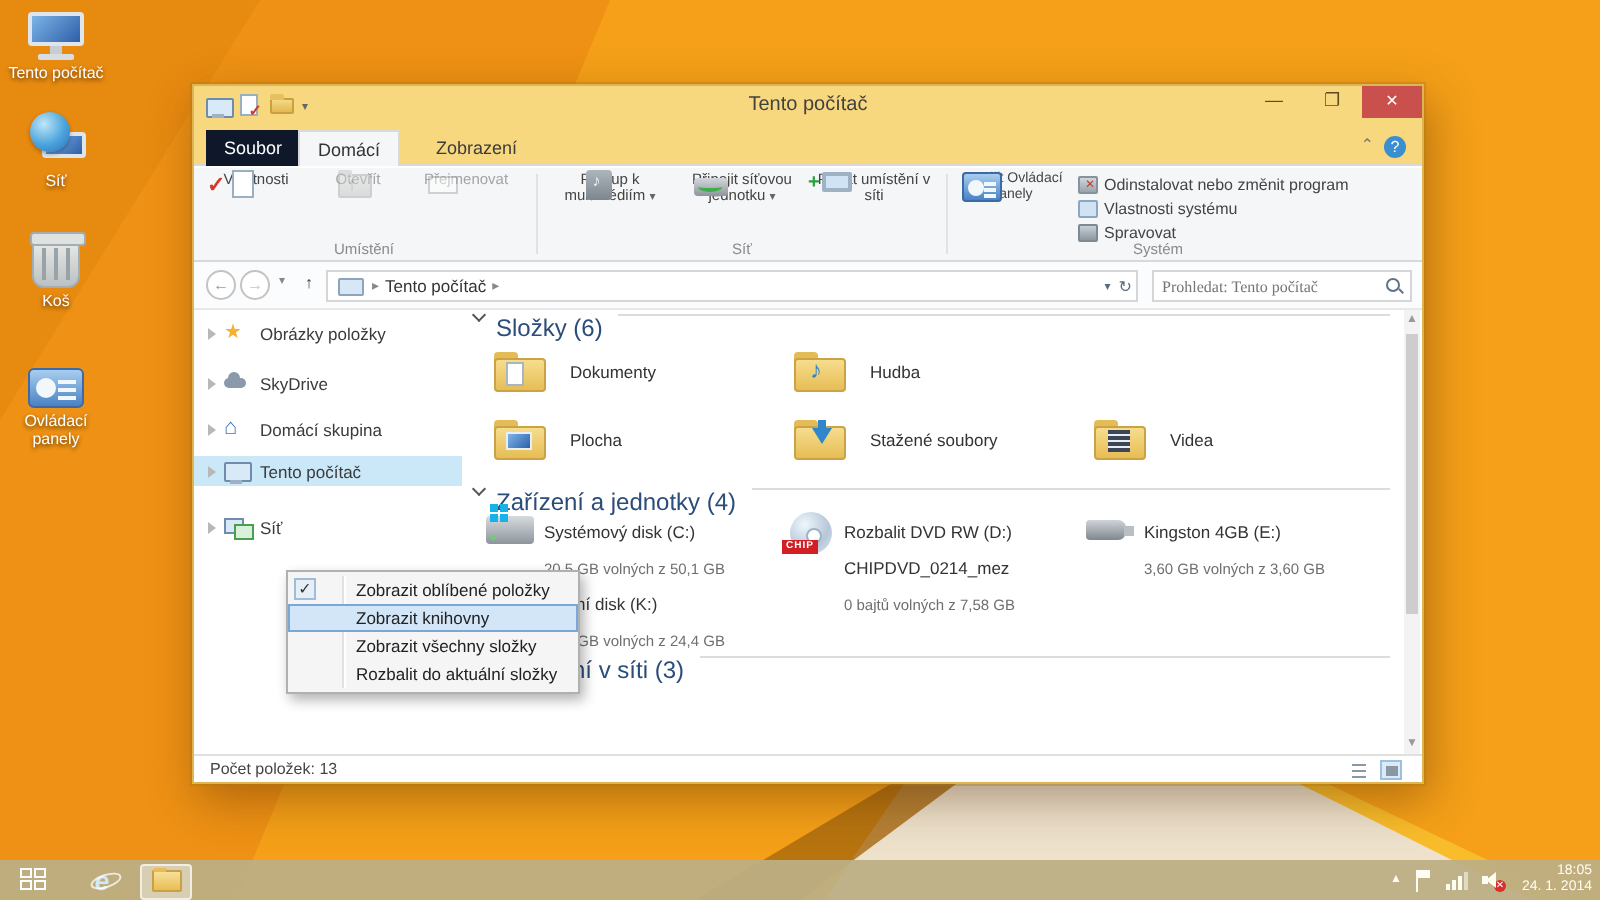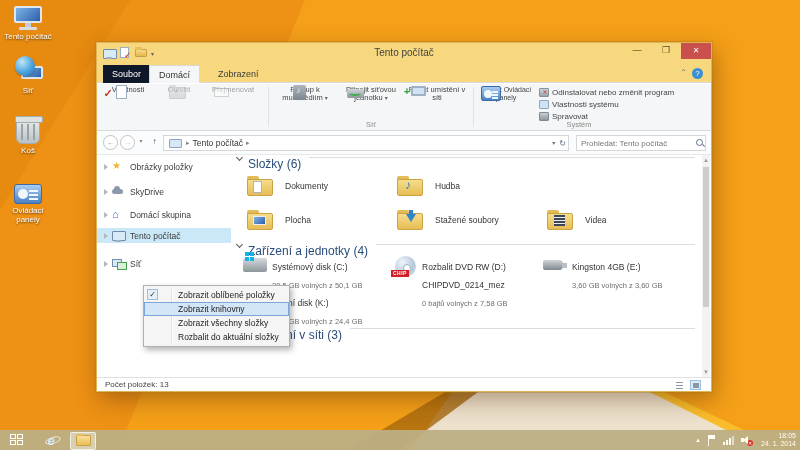--- a/index.html
+++ b/index.html
@@ -80,21 +80,21 @@
 .navbtn{position:absolute;top:4px;width:15px;height:15px;border-radius:50%;border:1px solid #c3c3c3;color:#9a9a9a;
   font-size:8px;line-height:13px;text-align:center;background:#fff}
 .flat{border:none;background:none;border-radius:0;color:#555}
 #addrbox{position:absolute;left:66px;top:4px;width:406px;height:16px;background:#fff;border:1px solid #d6d6d6;
   display:flex;align-items:center;font-size:8.5px;color:#333;padding:0 2px}
 .bc-ico{width:11px;height:9px;position:relative;margin:0 3px}
 .bc-ico:before{content:"";position:absolute;left:0;top:0;width:11px;height:7px;border:1.5px solid #8ca4bd;background:#d7e7f5;border-radius:1px}
 .bc-sep{color:#888;font-size:7px;margin:0 3px}
 #addr-tools{margin-left:auto;display:flex;gap:4px;color:#5a6b7c;font-size:8px}
 #searchbox{position:absolute;left:479px;top:4px;width:130px;height:16px;background:#fff;border:1px solid #d6d6d6;display:flex;align-items:center}
-#searchbox input{flex:1;border:none;outline:none;font-family:Liberation Sans, sans-serif;font-size:8px;color:#555;padding:0 4px;background:transparent}
+#searchbox input{flex:1;border:none;outline:none;font-family:Liberation Serif, serif;font-size:8px;color:#555;padding:0 4px;background:transparent}
 .mag{position:relative;width:10px;height:10px;margin-right:3px}
 .mag:before{content:"";position:absolute;left:1px;top:1px;width:5px;height:5px;border:1.2px solid #5f7287;border-radius:50%}
 .mag:after{content:"";position:absolute;left:6.5px;top:6.5px;width:3px;height:1.2px;background:#5f7287;transform:rotate(45deg)}
 
 
 #main{position:absolute;left:0;top:112px;right:0;bottom:14px;background:#fff}
 .navrow{position:absolute;left:0;width:134px;height:15px;display:flex;align-items:center;font-size:8.5px;color:#3b3b3b;cursor:default}
 .navrow .tri{width:0;height:0;border-left:4px solid #b8b8b8;border-top:3px solid transparent;border-bottom:3px solid transparent;margin:0 4px 0 7px}
 .navrow .nico{width:13px;height:11px;position:relative;margin-right:5px;flex:none}
 .nav-sel{background:#cbe8f9}
@@ -262,20 +262,21 @@
           <span>Vlastnosti</span>
         </div>
         <div class="rbtn dis" style="left:58px;width:48px">
           <span class="ric"><span class="ic-folder"></span><span class="ic-up">↑</span></span>
           <span>Otevřít</span>
         </div>
         <div class="rbtn dis" style="left:108px;width:56px">
           <span class="ric"><span class="ic-box"></span></span>
           <span>Přejmenovat</span>
         </div>
+        <span class="rglabel">Umístění</span>
       </div>
       <span class="rgsep" style="left:171px"></span>
 
       <div class="rgroup" style="left:173px;width:202px">
         <div class="rbtn" style="left:4px;width:62px">
           <span class="ric"><span class="ic-media"></span></span>
           <span>Přístup k multimédiím</span> <span class="caret">▾</span>
         </div>
         <div class="rbtn" style="left:68px;width:66px">
           <span class="ric"><span class="ic-hdd2"></span><span class="ic-cable"></span></span>

